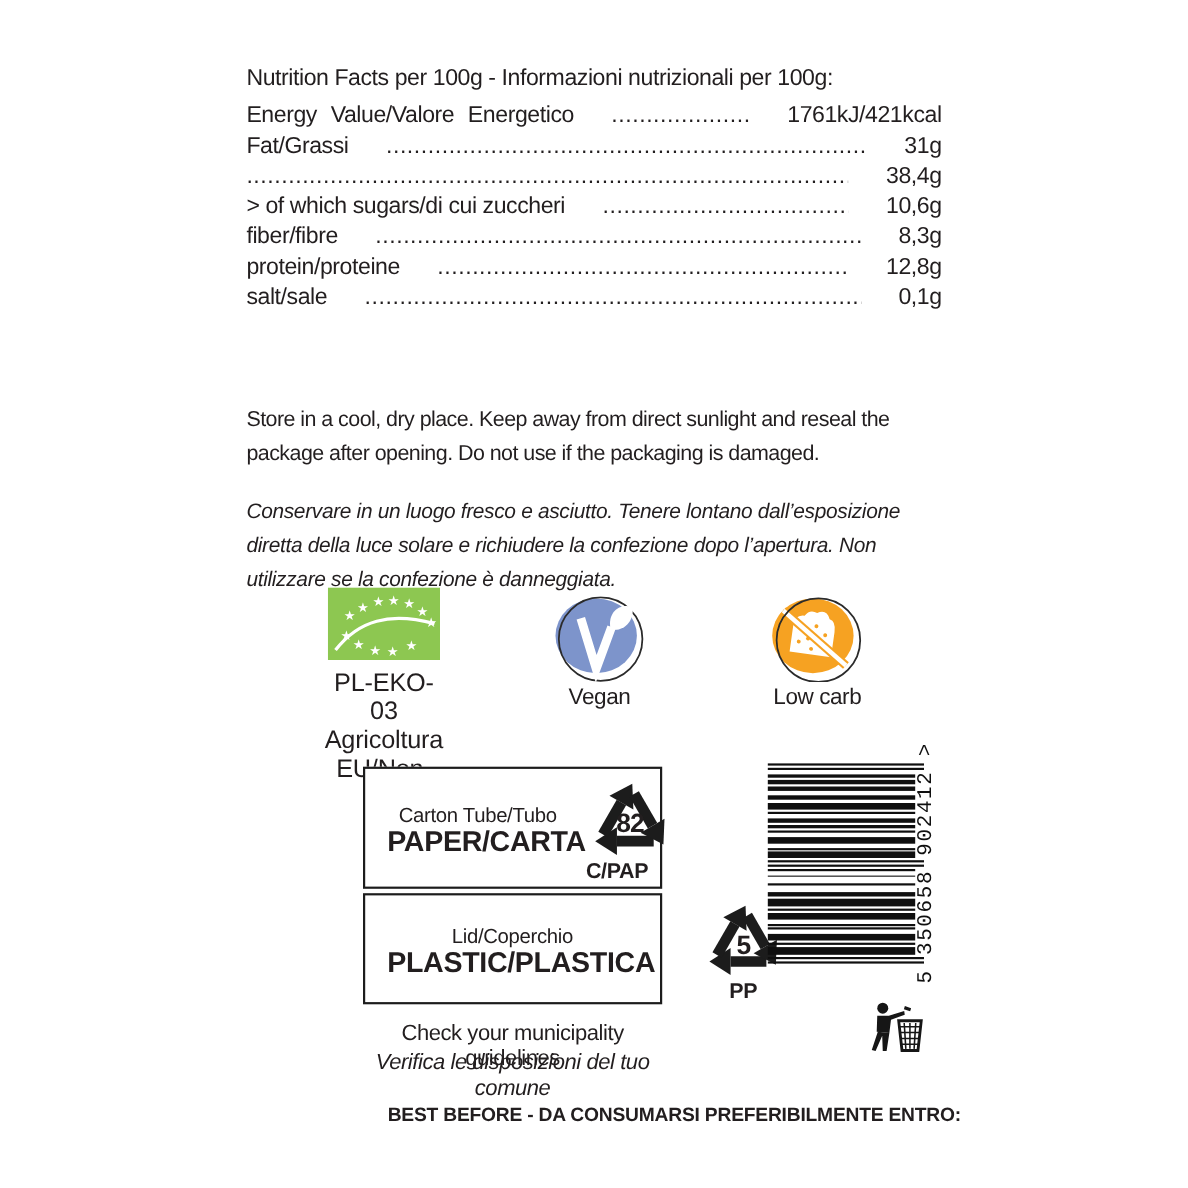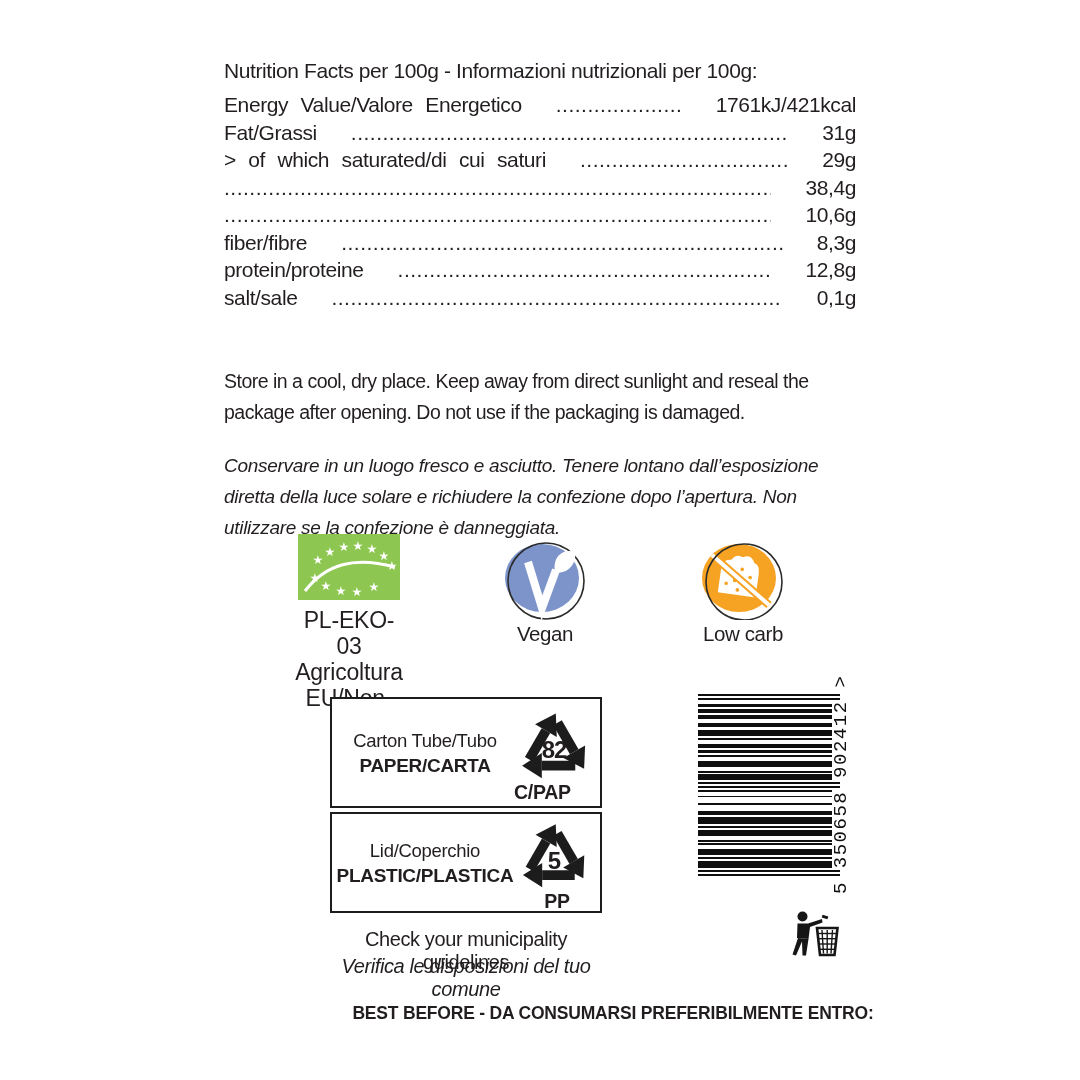--- a/index.html
+++ b/index.html
@@ -26,24 +26,24 @@
   .eu-flag{width:102px;height:66px;margin:0 auto;display:block;}
   .organic-text{margin-top:7px;font-size:23px;line-height:26px;letter-spacing:-0.2px;}
   .badge-vegan{left:503px;top:542px;width:84px;}
   .badge-lowcarb{left:699px;top:542px;width:88px;}
   .badge-label{margin-top:2px;font-size:20.5px;letter-spacing:-0.4px;}
   .badge svg{display:block;margin:0 auto;}
 
   
   .rbox{position:absolute;left:330px;width:272px;border:2px solid #1c1c1c;box-sizing:border-box;display:flex;align-items:center;background:#fff;}
   .rbox-paper{top:697px;height:111px;}
-  .rbox-plastic{top:812px;height:101px;}
+  .rbox-plastic{top:812px;height:101px;gap:40px;}
   .rtext{flex:1;text-align:center;padding-left:4px;}
   .rline1{font-size:18.5px;line-height:25px;letter-spacing:-0.3px;}
-  .rline2{font-size:19px;line-height:25px;font-weight:bold;letter-spacing:-0.3px;}
+  .rline2{font-size:26px;line-height:25px;font-weight:bold;letter-spacing:-0.3px;margin-left:16px;}
   .triwrap{position:relative;width:86px;margin-right:0;}
   .tri-num{position:absolute;left:0;top:30px;width:80px;text-align:center;font-size:24px;font-weight:bold;letter-spacing:-1px;}
   .tri-mat{font-size:19.5px;font-weight:bold;line-height:16px;letter-spacing:-0.3px;text-align:center;margin-top:-2px;}
   .tri-mat.right{text-align:left;padding-right:0px;}
 
   .note-en{position:absolute;left:330px;top:928px;width:272px;text-align:center;font-size:20px;letter-spacing:-0.4px;}
   .note-it{position:absolute;left:330px;top:955px;width:272px;text-align:center;font-size:20px;font-style:italic;letter-spacing:-0.4px;}
 
   
   .barcode{position:absolute;left:698px;top:694px;width:160px;height:182px;}
@@ -69,30 +69,26 @@
         <div class="nrow wide">
           <span class="nlabel">Energy Value/Valore Energetico</span>
           <span class="leader"></span>
           <span class="nvalue">1761kJ/421kcal</span>
         </div>
         <div class="nrow">
           <span class="nlabel">Fat/Grassi</span>
           <span class="leader"></span>
           <span class="nvalue">31g</span>
         </div>
-        <div class="nrow wide">
-          <span class="nlabel">&gt; of which saturated/di cui saturi</span>
-          <span class="leader"></span>
-          <span class="nvalue">29g</span>
-        </div>
         <div class="nrow">
           <span class="leader"></span>
           <span class="nvalue">38,4g</span>
         </div>
         <div class="nrow">
+          <span class="nlabel">&gt; of which sugars/di cui zuccheri</span>
           <span class="leader"></span>
           <span class="nvalue">10,6g</span>
         </div>
         <div class="nrow">
           <span class="nlabel">fiber/fibre</span>
           <span class="leader"></span>
           <span class="nvalue">8,3g</span>
         </div>
         <div class="nrow">
           <span class="nlabel">protein/proteine</span>

